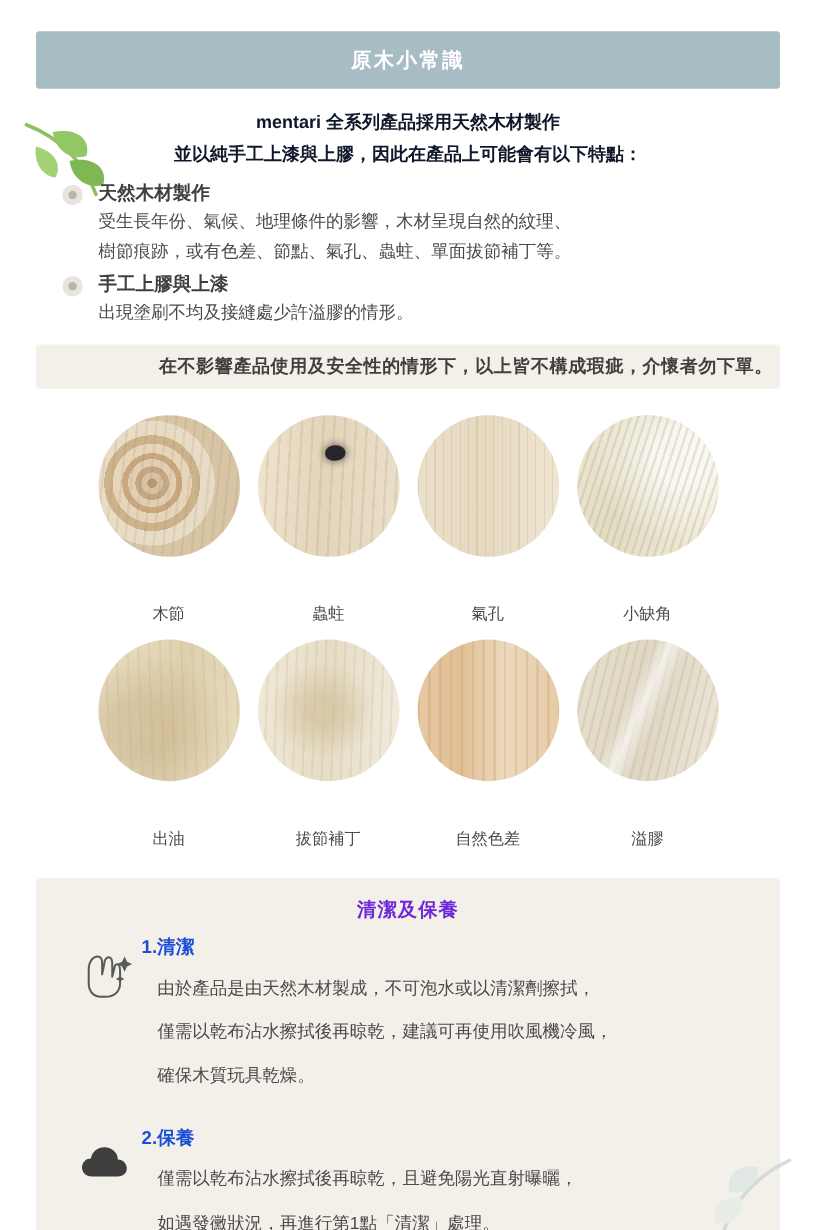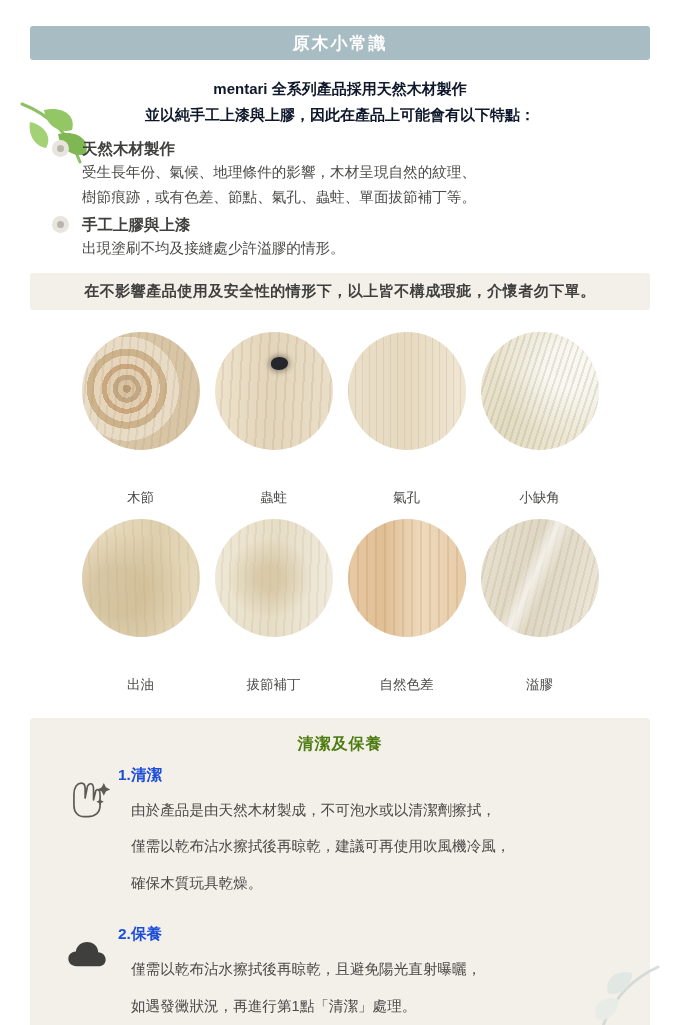--- a/index.html
+++ b/index.html
@@ -20,21 +20,21 @@
     width: 680px;
     height: 1025px;
     box-sizing: border-box;
     padding: 0 30px;
   }
 
   
   .header-bar {
     position: relative;
     margin: 26px 0 0 0;
-    height: 34px;
+    height: 48px;
     background: #a8bcc4;
     border-radius: 3px;
     display: flex;
     align-items: center;
     justify-content: center;
   }
   .header-bar .title {
     color: #ffffff;
     font-size: 17px;
     font-weight: bold;
@@ -69,20 +69,21 @@
     color: #0f172a;
     font-weight: bold;
   }
   .intro div { white-space: nowrap; }
 
   
   .features {
     margin-top: 10px;
     padding-left: 52px;
     padding-right: 20px;
+    font-family: Liberation Mono, monospace;
   }
   .feature {
     position: relative;
     margin-bottom: 4px;
   }
   .feature .bullet {
     position: absolute;
     left: -30px;
     top: 3px;
     width: 17px;
@@ -112,21 +113,21 @@
     font-size: 14.6px;
     line-height: 1.6;
     color: #4a4a48;
   }
 
   
   .notice {
     margin-top: 12px;
     background: #f3efe9;
     border-radius: 3px;
-    text-align: center;
+    text-align: right;
     font-size: 15px;
     font-weight: bold;
     color: #3f3f3d;
     padding: 9px 6px;
     letter-spacing: .5px;
   }
 
   
   .samples {
     margin-top: 22px;
@@ -257,21 +258,21 @@
     background: #f3efe9;
     border-radius: 4px;
     padding: 16px 26px 26px 26px;
     position: relative;
   }
   .care h2 {
     margin: 0 0 10px 0;
     text-align: center;
     font-size: 16px;
     font-weight: bold;
-    color: #4d7c0f;
+    color: #6d28d9;
     letter-spacing: 1px;
   }
   .care-item {
     display: flex;
     align-items: flex-start;
     margin-top: 10px;
   }
   .care-icon {
     flex: 0 0 62px;
     height: 62px;

